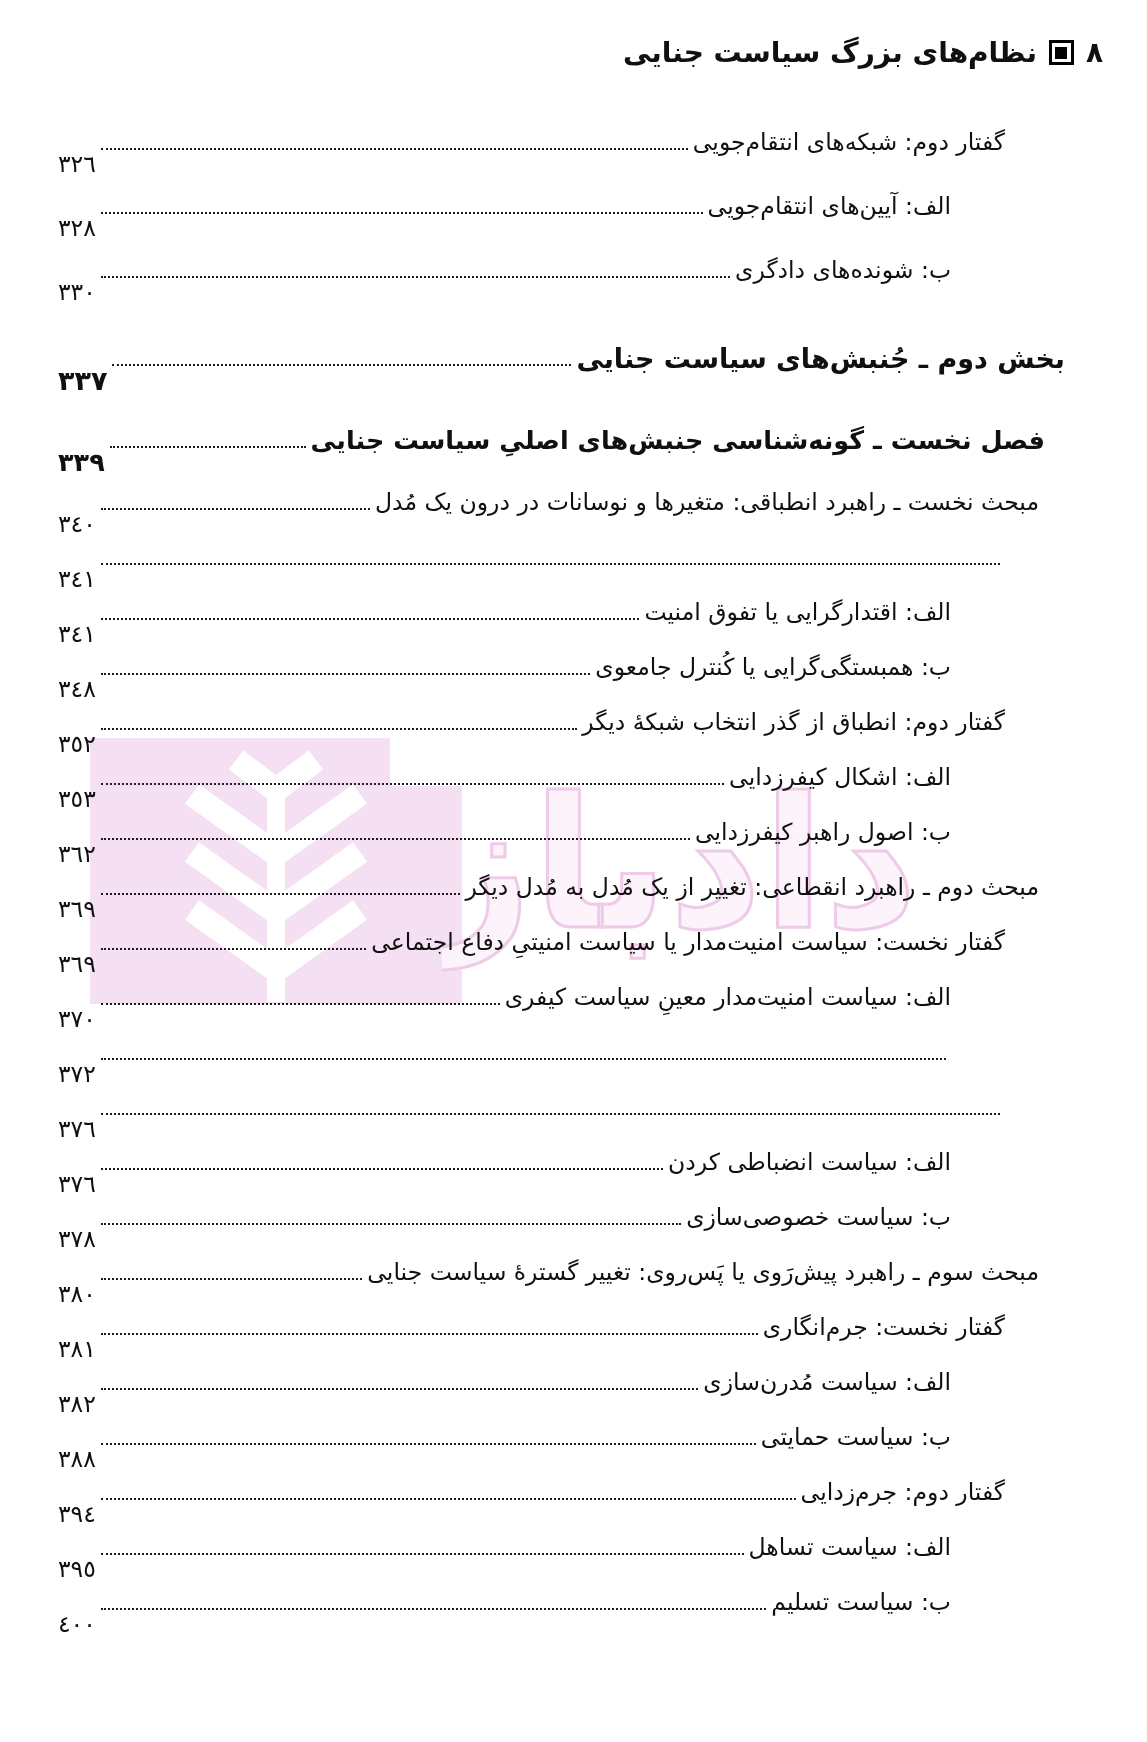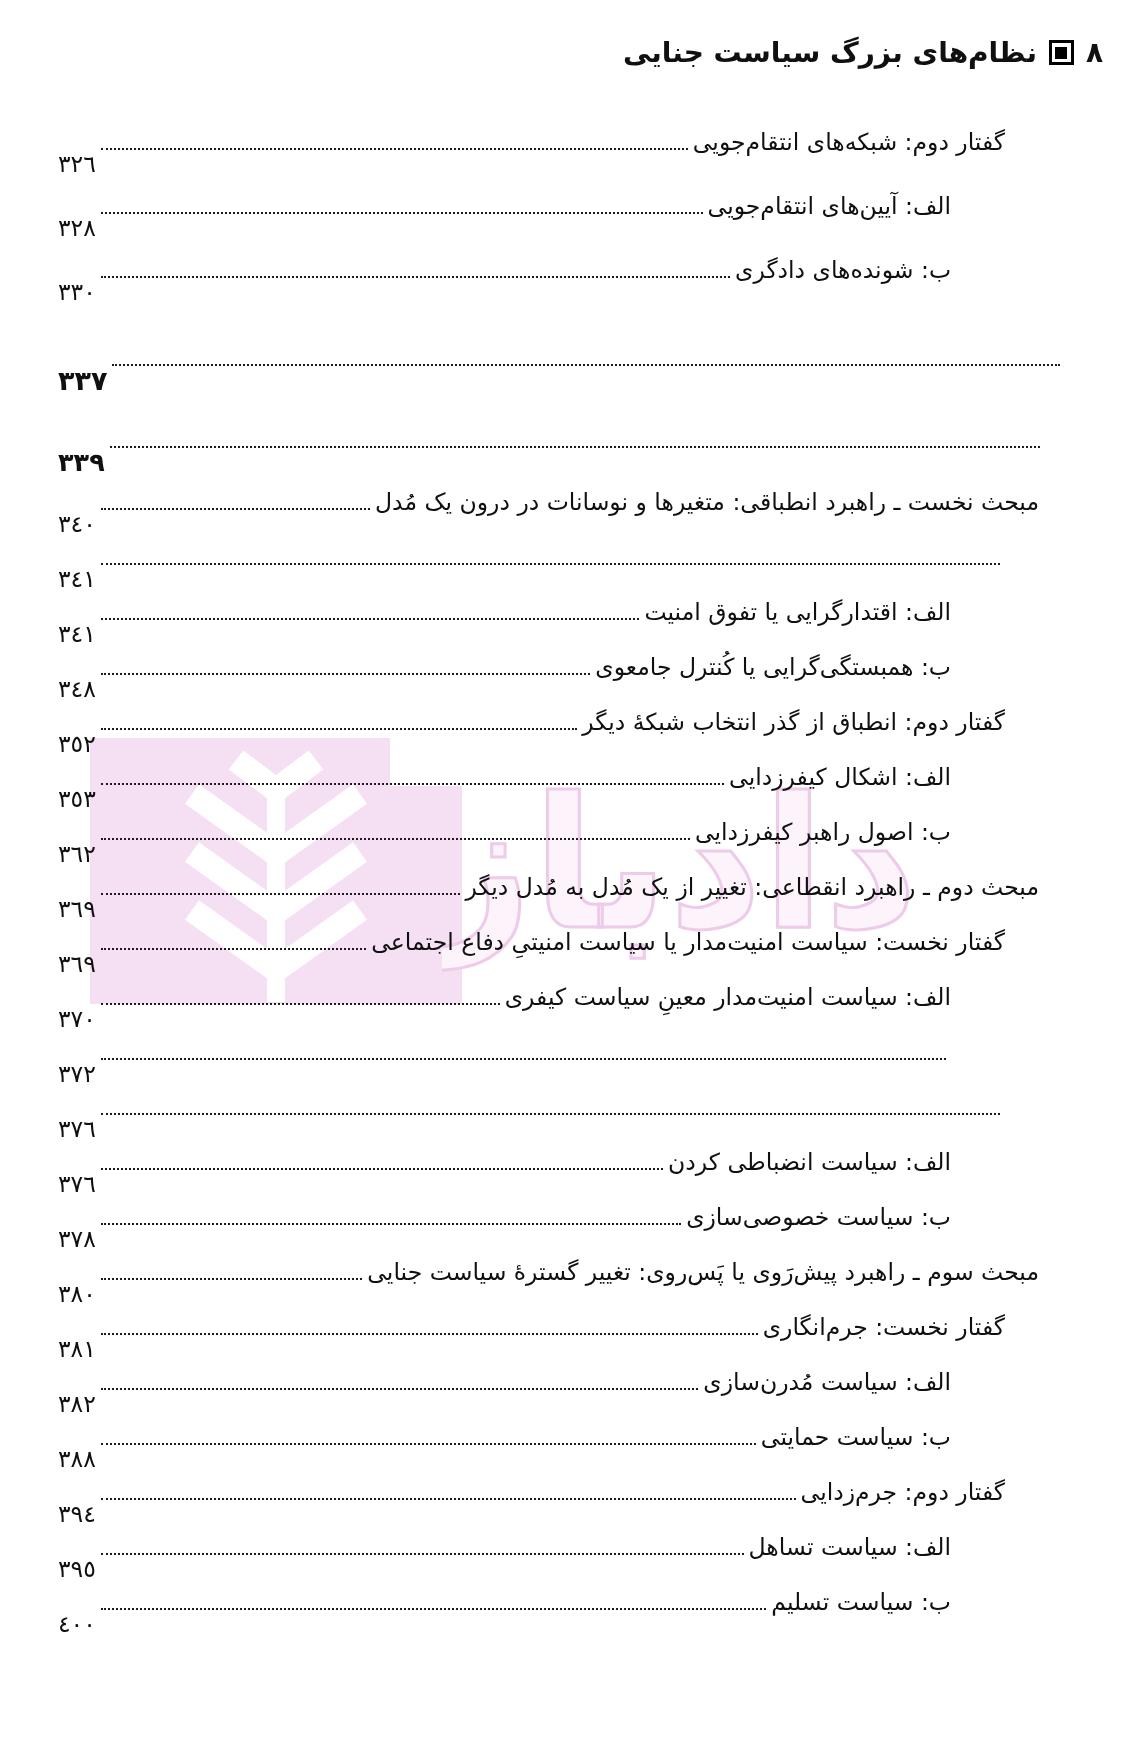--- a/index.html
+++ b/index.html
@@ -110,24 +110,26 @@
         <span class="title">الف: آیین‌های انتقام‌جویی</span>
         <span class="leader"></span>
         <span class="pnum">٣٢٨</span>
       </div>
       <div class="row lvl-item tall">
         <span class="title">ب: شونده‌های دادگری</span>
         <span class="leader"></span>
         <span class="pnum">٣٣٠</span>
       </div>
       <div class="row lvl-bakhsh">
+        <span class="title">بخش دوم ـ جُنبش‌های سیاست جنایی</span>
         <span class="leader"></span>
         <span class="pnum">٣٣٧</span>
       </div>
       <div class="row lvl-fasl">
+        <span class="title">فصل نخست ـ گونه‌شناسی جنبش‌های اصلیِ سیاست جنایی</span>
         <span class="leader"></span>
         <span class="pnum">٣٣٩</span>
       </div>
       <div class="row lvl-mabhas">
         <span class="title">مبحث نخست ـ راهبرد انطباقی: متغیرها و نوسانات در درون یک مُدل</span>
         <span class="leader"></span>
         <span class="pnum">٣٤٠</span>
       </div>
       <div class="row lvl-goftar">
         <span class="leader"></span>

